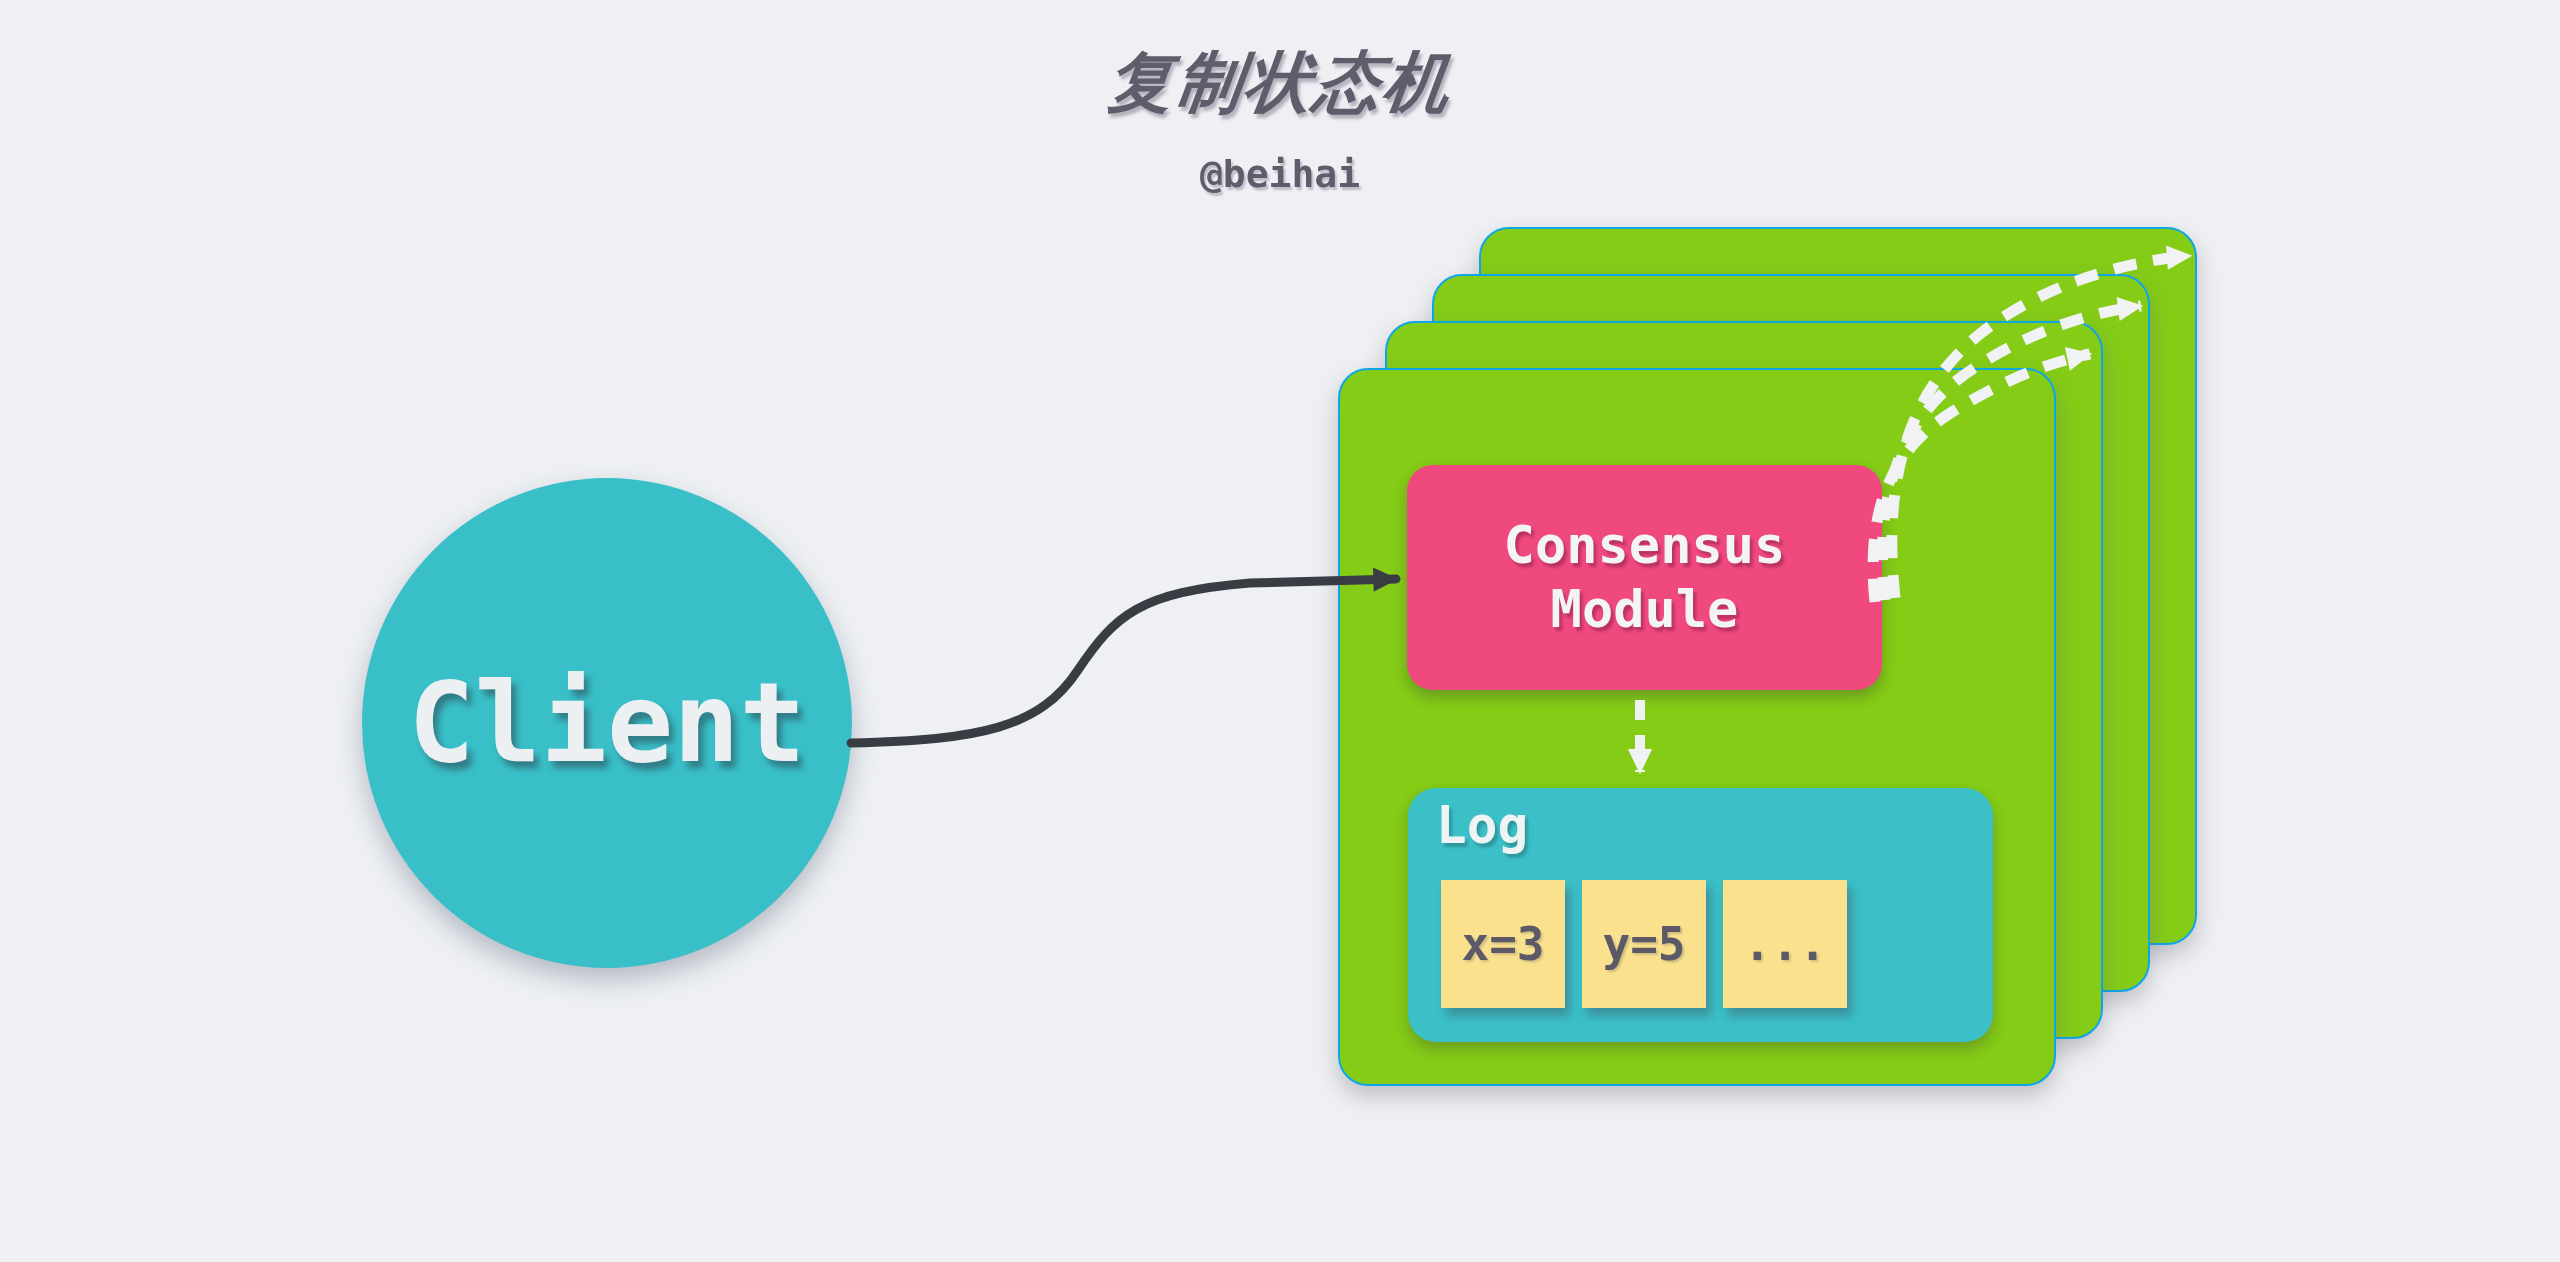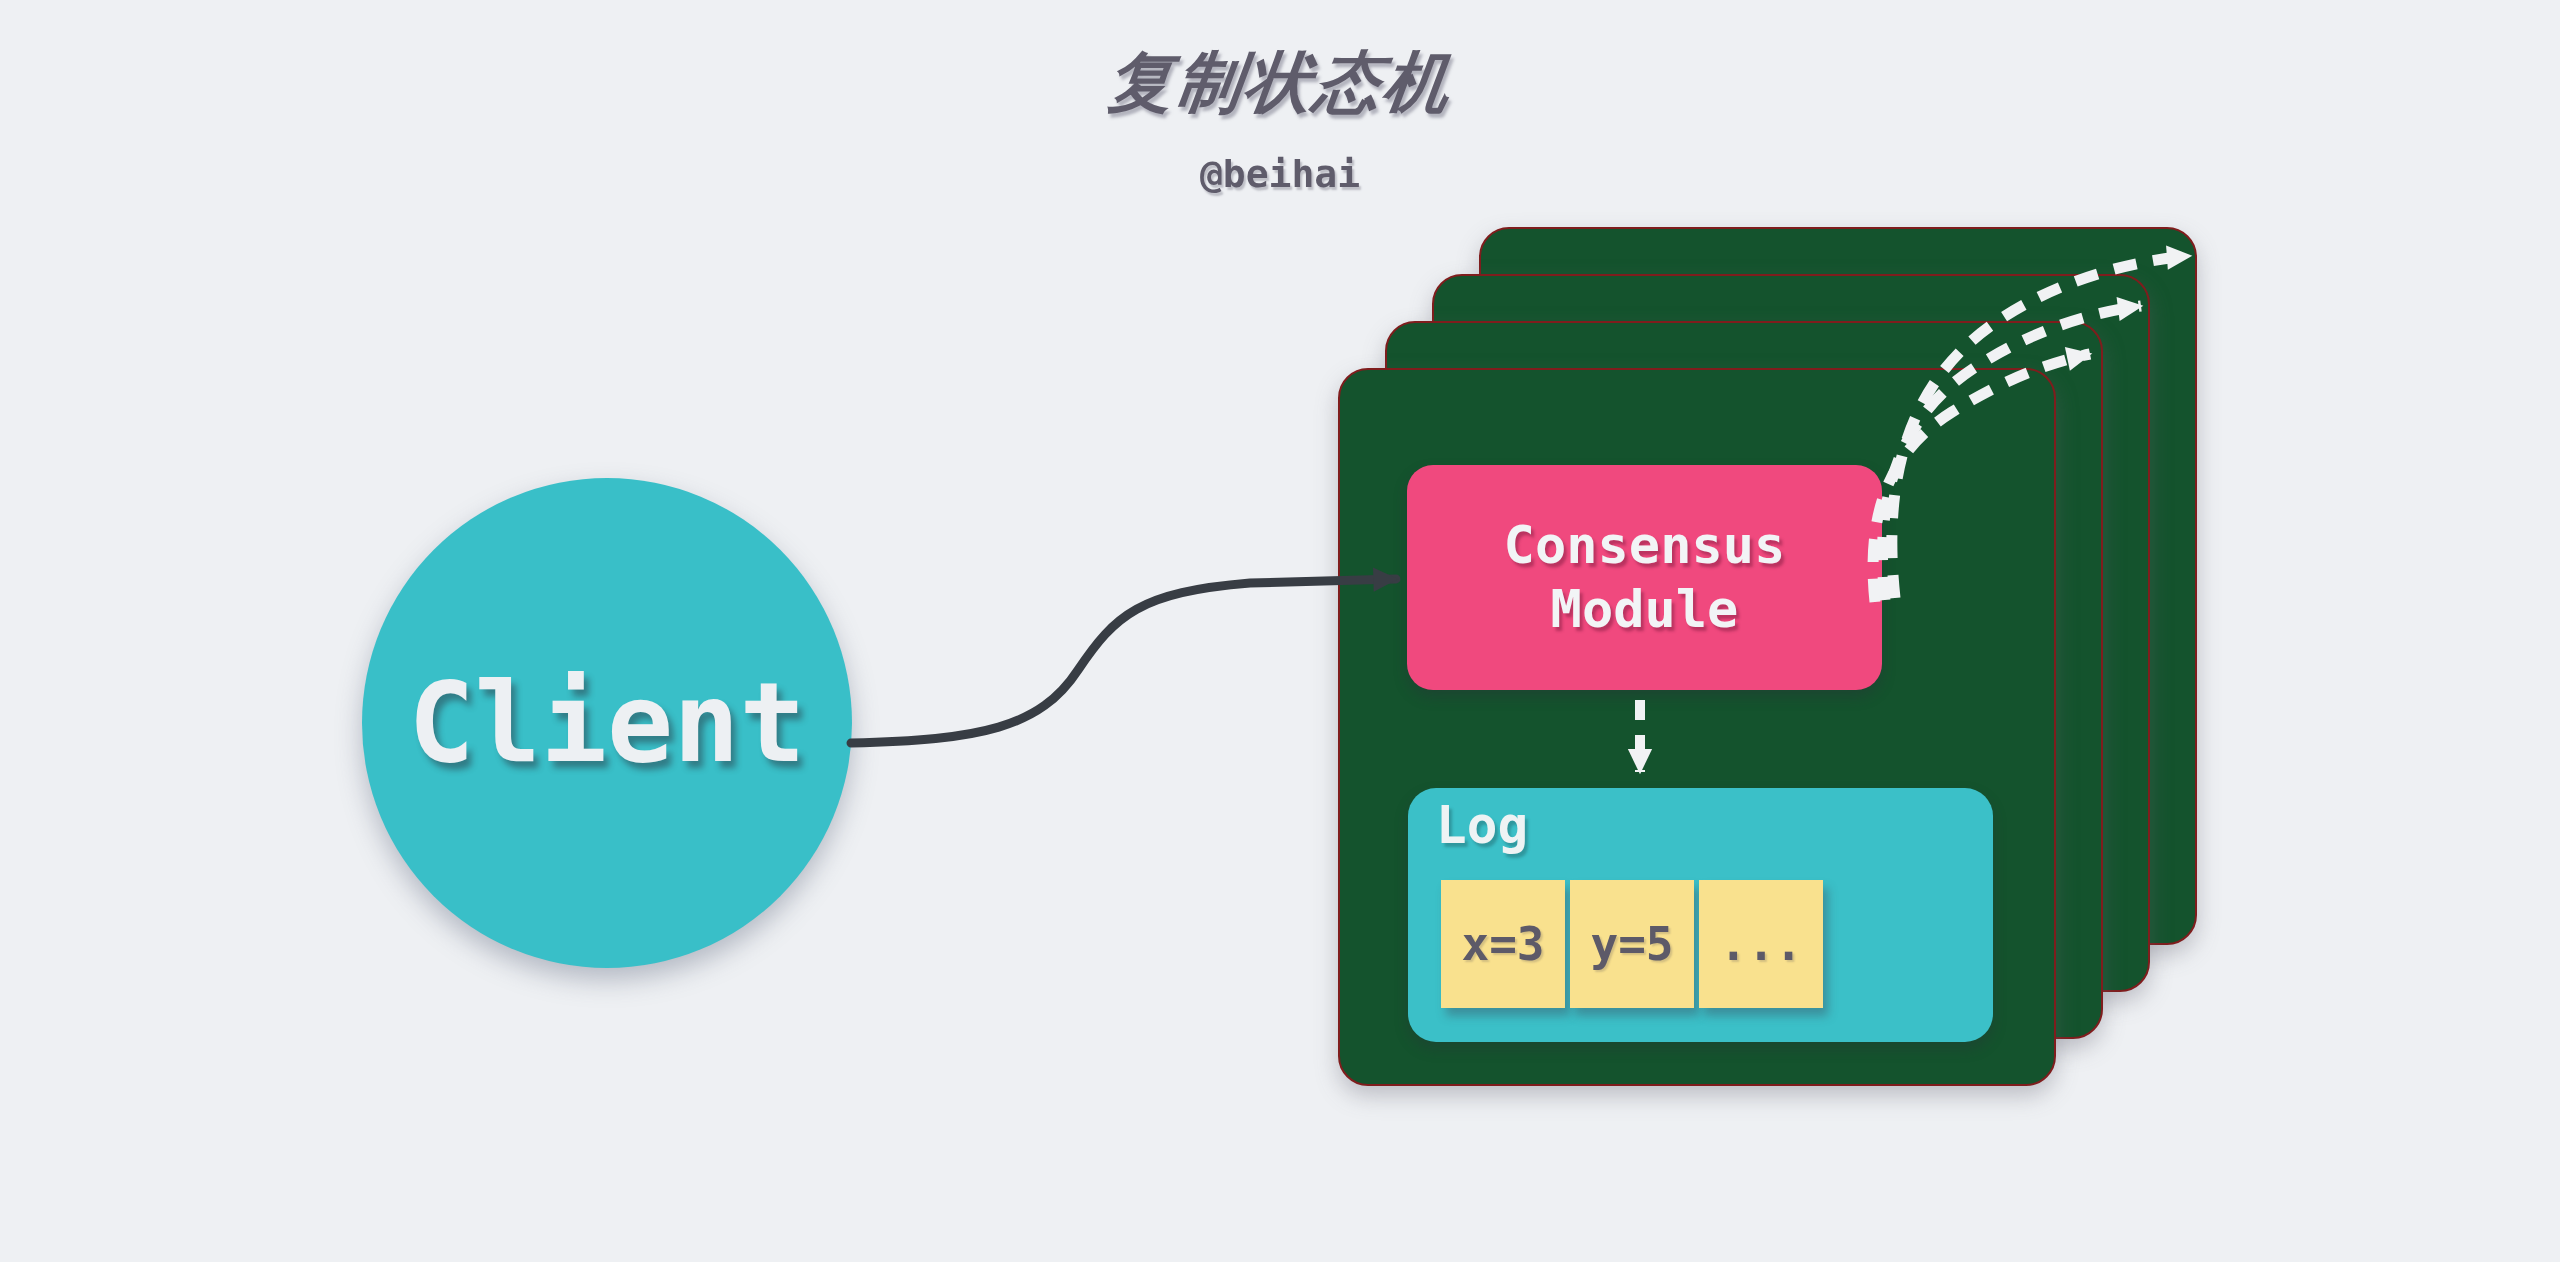--- a/index.html
+++ b/index.html
@@ -28,21 +28,21 @@
     display:flex;align-items:center;justify-content:center;
   }
   .client span{
     font-family:"DejaVu Sans Mono","Liberation Mono",monospace;
     font-size:110px;font-weight:bold;color:#edf0f3;
     text-shadow:5px 7px 6px rgba(40,45,55,.45);
   }
   
   .card{
     position:absolute;width:718px;height:718px;box-sizing:border-box;
-    background:#14532d;border:2px solid #7f1d1d;border-radius:30px;
+    background:#84cc16;border:2px solid #0ea5e9;border-radius:30px;
     box-shadow:0 10px 22px rgba(100,100,115,.35);
   }
   .card-4{left:1479px;top:227px;}
   .card-3{left:1432px;top:274px;}
   .card-2{left:1385px;top:321px;}
   .card-front{left:1338px;top:368px;}
   
   .consensus{
     position:absolute;left:67px;top:95px;width:475px;height:225px;
     background:#f0497e;border-radius:26px;
@@ -57,21 +57,21 @@
     position:absolute;left:68px;top:418px;width:585px;height:254px;
     background:#3bc0c8;border-radius:28px;
     box-shadow:0 7px 14px rgba(45,40,60,.28);
   }
   .log-label{
     position:absolute;left:28px;top:8px;
     font-family:"DejaVu Sans Mono","Liberation Mono",monospace;
     font-size:51px;font-weight:bold;color:#eef3f4;
     text-shadow:3px 4px 3px rgba(30,90,95,.4);
   }
-  .cells{position:absolute;left:33px;top:92px;display:flex;gap:5px;}
+  .cells{position:absolute;left:33px;top:92px;display:flex;gap:17px;}
   .cell{
     width:124px;height:128px;background:#f9e18e;
     display:flex;align-items:center;justify-content:center;
     font-family:"DejaVu Sans Mono","Liberation Mono",monospace;
     font-size:46px;font-weight:bold;color:#5d5a68;
     box-shadow:5px 8px 9px rgba(60,55,75,.35);
     text-shadow:2px 2px 2px rgba(60,55,75,.2);
   }
   
   .overlay{position:absolute;left:0;top:0;z-index:6;pointer-events:none;}

